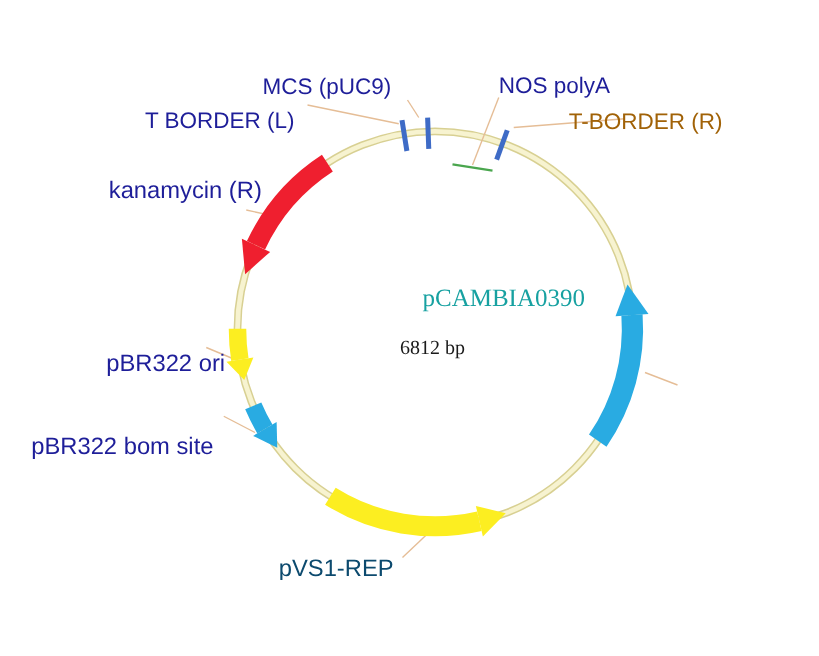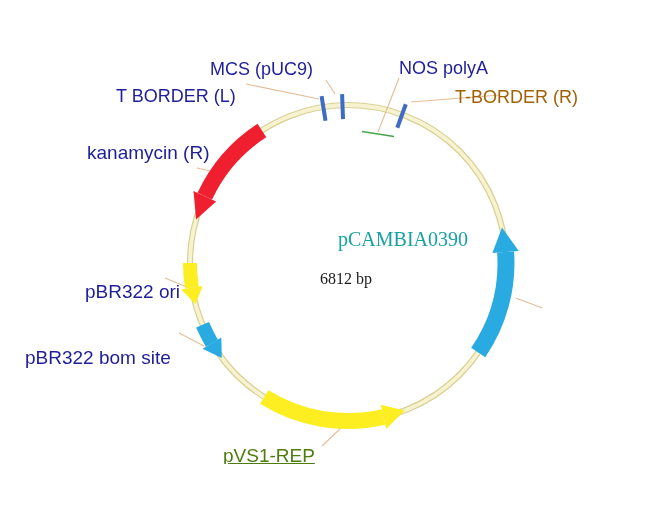--- a/index.html
+++ b/index.html
@@ -57,17 +57,17 @@
       </g>
   </svg>
 
   <div class="lbl" id="lbl-mcs" style="color: rgb(30, 30, 153);">MCS (pUC9)</div>
   <div class="lbl" id="lbl-nos" style="color: rgb(30, 30, 153);">NOS polyA</div>
   <div class="lbl" id="lbl-tbl" style="color: rgb(30, 30, 153);">T BORDER (L)</div>
   <div class="lbl" id="lbl-tbr" style="color: #a16207;">T-BORDER (R)</div>
   <div class="lbl" id="lbl-kan" style="color: rgb(30, 30, 153);">kanamycin (R)</div>
   <div class="lbl" id="lbl-ori" style="color: rgb(30, 30, 153);">pBR322 ori</div>
   <div class="lbl" id="lbl-bom" style="color: rgb(30, 30, 153);">pBR322 bom site</div>
-  <div class="lbl" id="lbl-rep" style="color: #4d7c0f; text-decoration: underline;">pVS1-REP</div>
+  <div class="lbl" id="lbl-rep" style="color: #0c4a6e;">pVS1-REP</div>
 
   <div id="plasmid-name" style="color: rgb(23, 161, 161);">pCAMBIA0390</div>
   <div id="plasmid-size">6812 bp</div>
 </div>
 
 </body></html>

